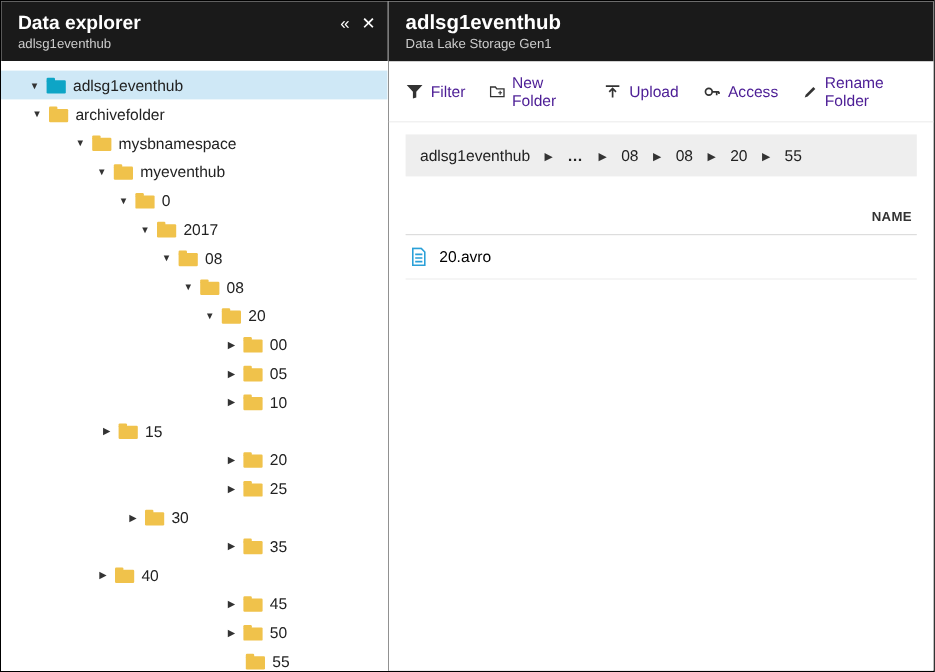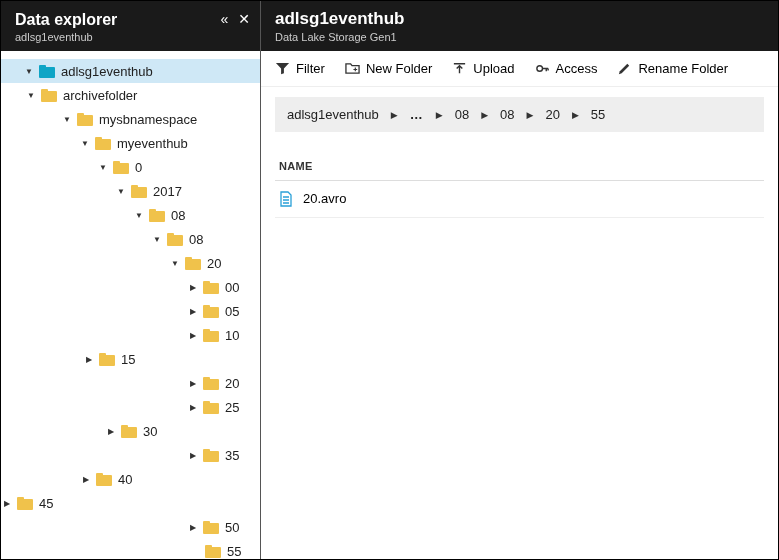--- a/index.html
+++ b/index.html
@@ -1,17 +1,17 @@
 <!DOCTYPE html>
 <html><head>
 <meta charset="utf-8">
 <style>
   * { box-sizing: border-box; margin: 0; padding: 0; font-family: "Segoe UI", Arial, sans-serif; }
   body { width: 779px; height: 560px; display: flex; background: #fff; border: 1px solid #000; overflow: hidden; }
-  .left-panel { width: 260px; display: flex; flex-direction: column; border-right: 1px solid #555; }
+  .left-panel { width: 323px; display: flex; flex-direction: column; border-right: 1px solid #555; }
   .left-header { background: #1a1a1a; color: #fff; padding: 10px 14px 10px 14px; height: 50px; position: relative; }
   .left-header .title { font-size: 16px; font-weight: 600; }
   .left-header .subtitle { font-size: 11px; color: #ccc; margin-top: 2px; }
   .left-header .icons { position: absolute; top: 10px; right: 10px; display: flex; gap: 10px; }
   .left-header .icons span { cursor: pointer; font-size: 14px; color: #fff; }
   .tree { flex: 1; overflow: auto; padding: 8px 0; background: #fff; font-size: 13px; }
   .tree-row { display: flex; align-items: center; height: 24px; white-space: nowrap; cursor: pointer; }
   .tree-row.selected { background: #cfe8f6; }
   .arrow { width: 12px; display: inline-flex; justify-content: center; font-size: 10px; color: #333; }
   .arrow.down::before { content: "▼"; font-size: 8px; }
@@ -20,28 +20,28 @@
   .folder-icon::before { content: ""; position: absolute; top: 0; left: 0; width: 7px; height: 3px; background: currentColor; border-radius: 1px 1px 0 0; }
   .folder-icon::after { content: ""; position: absolute; top: 2px; left: 0; width: 16px; height: 11px; background: currentColor; border-radius: 1px; }
   .folder-icon.blue { color: #0ea5c6; }
   .folder-icon.yellow { color: #f0c24b; }
   .tree-label { color: #222; }
   
   .right-panel { flex: 1; display: flex; flex-direction: column; background: #fff; }
   .right-header { background: #1a1a1a; color: #fff; padding: 8px 14px 8px 14px; height: 50px; }
   .right-header .title { font-size: 17px; font-weight: 600; }
   .right-header .subtitle { font-size: 11px; color: #ccc; margin-top: 2px; }
-  .toolbar { display: flex; align-items: center; gap: 20px; padding: 10px 14px; border-bottom: 1px solid #eee; font-size: 13px; color: #000000; }
+  .toolbar { display: flex; align-items: center; gap: 20px; padding: 10px 14px; border-bottom: 1px solid #eee; font-size: 13px; color: #4c1d95; }
   .toolbar-item { display: flex; align-items: center; gap: 6px; cursor: pointer; }
   .toolbar-item svg { width: 15px; height: 15px; }
   .breadcrumb { background: #eee; margin: 10px 14px 0 14px; padding: 10px 12px; display: flex; align-items: center; gap: 12px; font-size: 13px; color: #222; }
   .breadcrumb .sep { font-size: 9px; color: #333; }
   .breadcrumb .dots { font-weight: bold; letter-spacing: 1px; }
   .content { padding: 20px 14px 0 14px; }
-  .col-header { font-size: 11px; font-weight: 700; color: #333; padding: 8px 4px; border-bottom: 1px solid #ddd; letter-spacing: 0.3px; }
+  .col-header { font-size: 11px; font-weight: 700; color: #333; padding: 8px 4px; border-bottom: 1px solid #ddd; letter-spacing: 0.3px; text-align: right; }
   .file-row { display: flex; padding: 10px 4px; border-bottom: 1px solid #eee; font-size: 13px; cursor: pointer; }
   .file-icon { width: 14px; height: 16px; margin-right: 10px; position: relative; }
   .file-icon svg { width: 14px; height: 16px; }
 </style>
 </head>
 <body>
 
 <div class="left-panel">
   <div class="left-header">
     <div class="title">Data explorer</div>
@@ -136,21 +136,21 @@
     <div class="tree-row" style="padding-left:186px">
         <span class="arrow right"></span>
         <span class="folder-icon yellow"></span>
         <span class="tree-label">35</span>
       </div>
     <div class="tree-row" style="padding-left:79px">
         <span class="arrow right"></span>
         <span class="folder-icon yellow"></span>
         <span class="tree-label">40</span>
       </div>
-    <div class="tree-row" style="">
+    <div class="tree-row" style="padding-left:186px">
         <span class="arrow right"></span>
         <span class="folder-icon yellow"></span>
         <span class="tree-label">45</span>
       </div>
     <div class="tree-row" style="padding-left:186px">
         <span class="arrow right"></span>
         <span class="folder-icon yellow"></span>
         <span class="tree-label">50</span>
       </div>
     <div class="tree-row" style="padding-left:200px">

